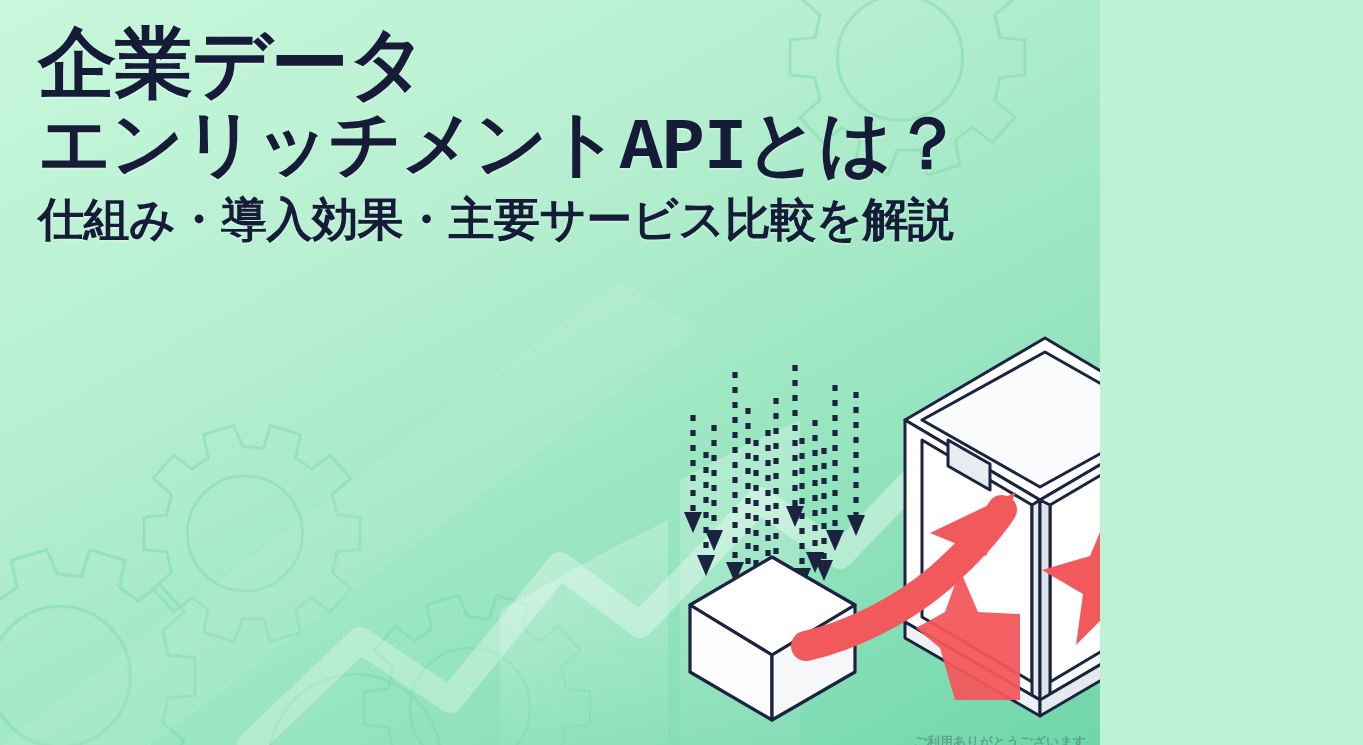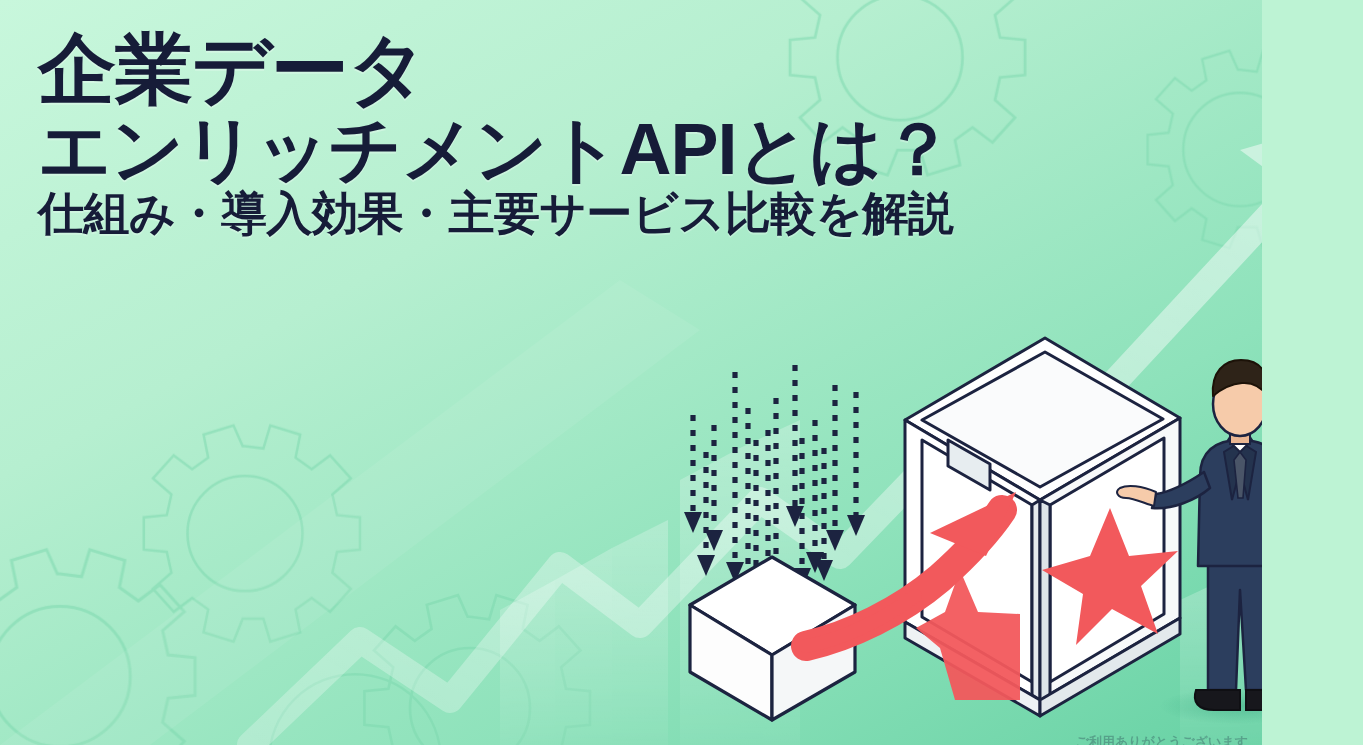--- a/index.html
+++ b/index.html
@@ -4,24 +4,25 @@
 <style>
   * { margin:0; padding:0; box-sizing:border-box; }
   html,body { width:1363px; height:745px; overflow:hidden; }
   body {
     font-family:"Liberation Sans", sans-serif;
     background:#bdf3d4;
   }
 
   #stage {
     position:relative;
-    width:1262px;
+    width:1100px;
     height:745px;
     overflow:hidden;
     background: linear-gradient(135deg, #c6f6da 0%, #b7efd0 30%, #8fe2bb 65%, #68d2a5 100%);
+    font-family: Liberation Mono, monospace;
   }
 
   
   .bg-layer { position:absolute; inset:0; pointer-events:none; }
 
   .hero-text {
     position:absolute;
     left:38px;
     top:28px;
     width:1150px;
@@ -31,21 +32,21 @@
     color:#161c38;
     font-weight:900;
     font-size:78px;
     line-height:1.07;
     letter-spacing:-1px;
     white-space:nowrap;
     text-shadow:0 2px 0 rgba(255,255,255,0.28);
   }
   .title-line.l2 { font-size:72px; }
   .subtitle {
-    margin-top:0;
+    margin-top:10px;
     color:#161c38;
     font-weight:900;
     font-size:46px;
     line-height:1.1;
     letter-spacing:-0.5px;
     white-space:nowrap;
     text-shadow:0 2px 0 rgba(255,255,255,0.25);
   }
 
   .watermark {

